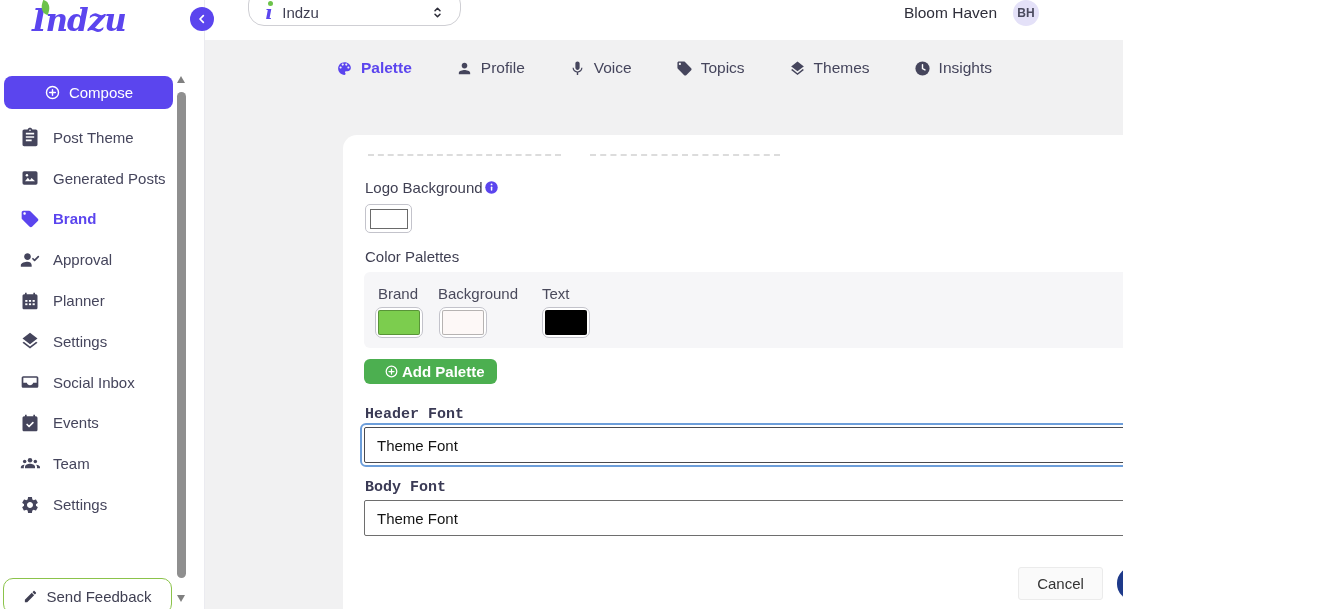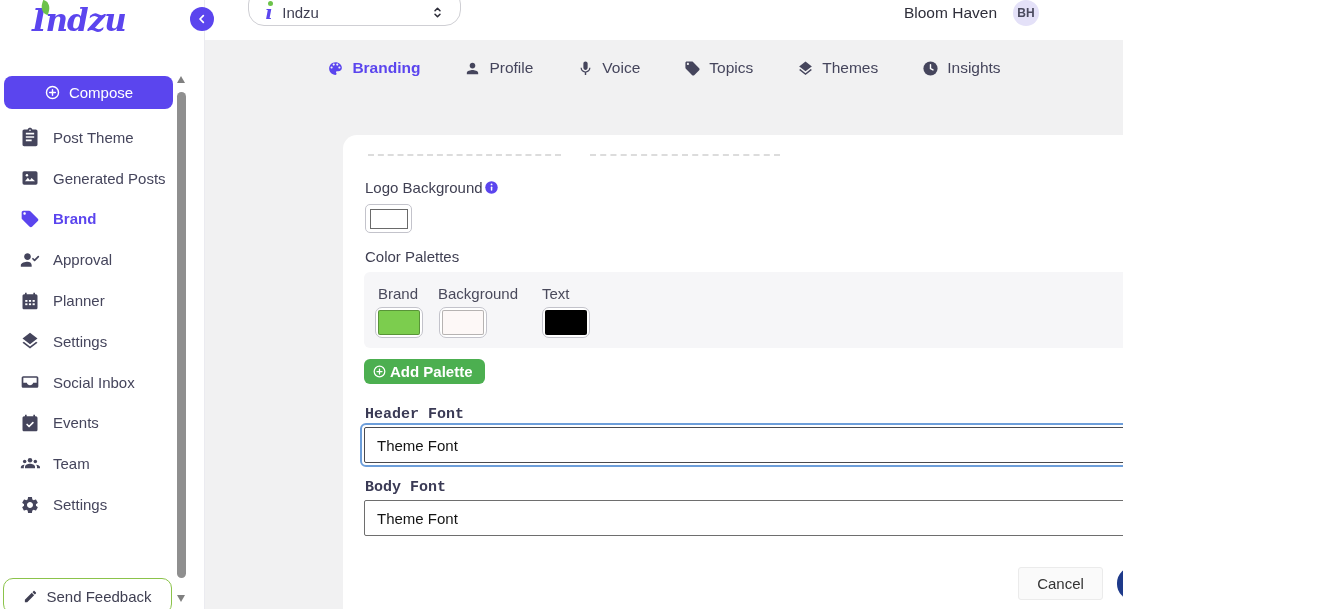--- a/index.html
+++ b/index.html
@@ -50,21 +50,21 @@
   .field-label { position:absolute; left:22px; font-size:15px; color:#3f3f52; display:flex; align-items:center; gap:1px; }
   .field-label svg { width:15px; height:15px; }
   .swatch-outer { position:absolute; border:1px solid #c3c3cb; border-radius:5px; background:#fff; display:flex; align-items:center; justify-content:center; }
   .swatch-inner { border:1px solid rgba(0,0,0,0.45); }
   .logo-swatch { left:22px; top:69px; width:47px; height:29px; }
   .logo-swatch .swatch-inner { width:38px; height:20px; border:1.5px solid #6a6a6a; }
   .panel { position:absolute; left:21px; top:137px; width:816px; height:76px; background:#f6f6f8; border-radius:6px; }
   .col-h { position:absolute; top:13px; font-size:15px; color:#4a4a5c; }
   .p-swatch { top:35px; width:48px; height:31px; border-radius:7px; }
   .p-swatch .swatch-inner { width:42px; height:25px; border-radius:2px; border:1px solid rgba(0,0,0,0.28); }
-  .addpal { position:absolute; left:21px; top:224px; height:25px; padding:0 12px 0 8px; background:#4caf50; color:#fff; border:none; border-radius:6px; font-family:inherit; font-size:15px; font-weight:bold; display:flex; align-items:center; gap:3px; cursor:pointer; }
+  .addpal { position:absolute; left:21px; top:224px; height:25px; padding:0 12px 0 20px; background:#4caf50; color:#fff; border:none; border-radius:6px; font-family:inherit; font-size:15px; font-weight:bold; display:flex; align-items:center; gap:3px; cursor:pointer; }
   .addpal svg { width:15px; height:15px; }
   .font-label { position:absolute; left:22px; font-size:15px; font-weight:bold; color:#3a3a55;font-family:Liberation Mono, monospace; }
   .select { position:absolute; left:21px; width:818px; height:36px; background:#fff; border:1px solid #6e6e6e; border-radius:2px; display:flex; align-items:center; padding:0 12px; font-size:15px; color:#141414; cursor:pointer; }
   .select.focused { border:1px solid #4a4a4f; outline:2px solid #6d9eda; outline-offset:2px; }
   .select .chev { margin-left:auto; width:15px; height:15px; }
   .btn-cancel { position:absolute; left:675px; top:432px; width:85px; height:33px; background:#fafafa; border:1px solid #ebebeb; border-radius:3px; font-family:inherit; font-size:15px; color:#333; cursor:pointer; }
   .btn-save { position:absolute; left:774px; top:432px; width:64px; height:33px; background:#1e3a8a; border:none; border-radius:16px; font-family:inherit; font-size:15px; color:#fff; cursor:pointer; }
   .card-thumb { position:absolute; left:845px; top:294px; width:8px; height:168px; background:#cdcdd1; border-radius:4px; }
 </style>
 </head>
@@ -200,21 +200,21 @@
     </div>
   </div>
 
   <div class="main">
 
     <div class="tabs">
       <div class="tab active">
         <svg viewBox="0 0 24 24" fill="currentColor">
             <path d="M12 3c-4.97 0-9 4.03-9 9s4.03 9 9 9c.83 0 1.5-.67 1.5-1.5 0-.39-.15-.74-.39-1.01-.23-.26-.38-.61-.38-.99 0-.83.67-1.5 1.5-1.5H16c2.76 0 5-2.24 5-5 0-4.42-4.03-8-9-8zm-5.5 9c-.83 0-1.5-.67-1.5-1.5S5.67 9 6.5 9 8 9.67 8 10.5 7.33 12 6.5 12zm3-4C8.67 8 8 7.33 8 6.5S8.67 5 9.5 5s1.5.67 1.5 1.5S10.33 8 9.5 8zm5 0c-.83 0-1.5-.67-1.5-1.5S13.67 5 14.5 5s1.5.67 1.5 1.5S15.33 8 14.5 8zm3 4c-.83 0-1.5-.67-1.5-1.5S16.67 9 17.5 9s1.5.67 1.5 1.5-.67 1.5-1.5 1.5z"></path>
           </svg>
-        <span>Branding</span>
+        <span>Palette</span>
       </div>
       <div class="tab">
         <svg viewBox="0 0 24 24" fill="currentColor">
             <path d="M12 12c2.21 0 4-1.79 4-4s-1.79-4-4-4-4 1.79-4 4 1.79 4 4 4zm0 2c-2.67 0-8 1.34-8 4v2h16v-2c0-2.66-5.33-4-8-4z"></path>
           </svg>
         <span>Profile</span>
       </div>
       <div class="tab">
         <svg viewBox="0 0 24 24" fill="currentColor">
             <path d="M12 14c1.66 0 3-1.34 3-3V5c0-1.66-1.34-3-3-3S9 3.34 9 5v6c0 1.66 1.34 3 3 3zm5.3-3c0 3-2.54 5.1-5.3 5.1S6.7 14 6.7 11H5c0 3.41 2.72 6.23 6 6.72V21h2v-3.28c3.28-.48 6-3.3 6-6.72h-1.7z"></path>

